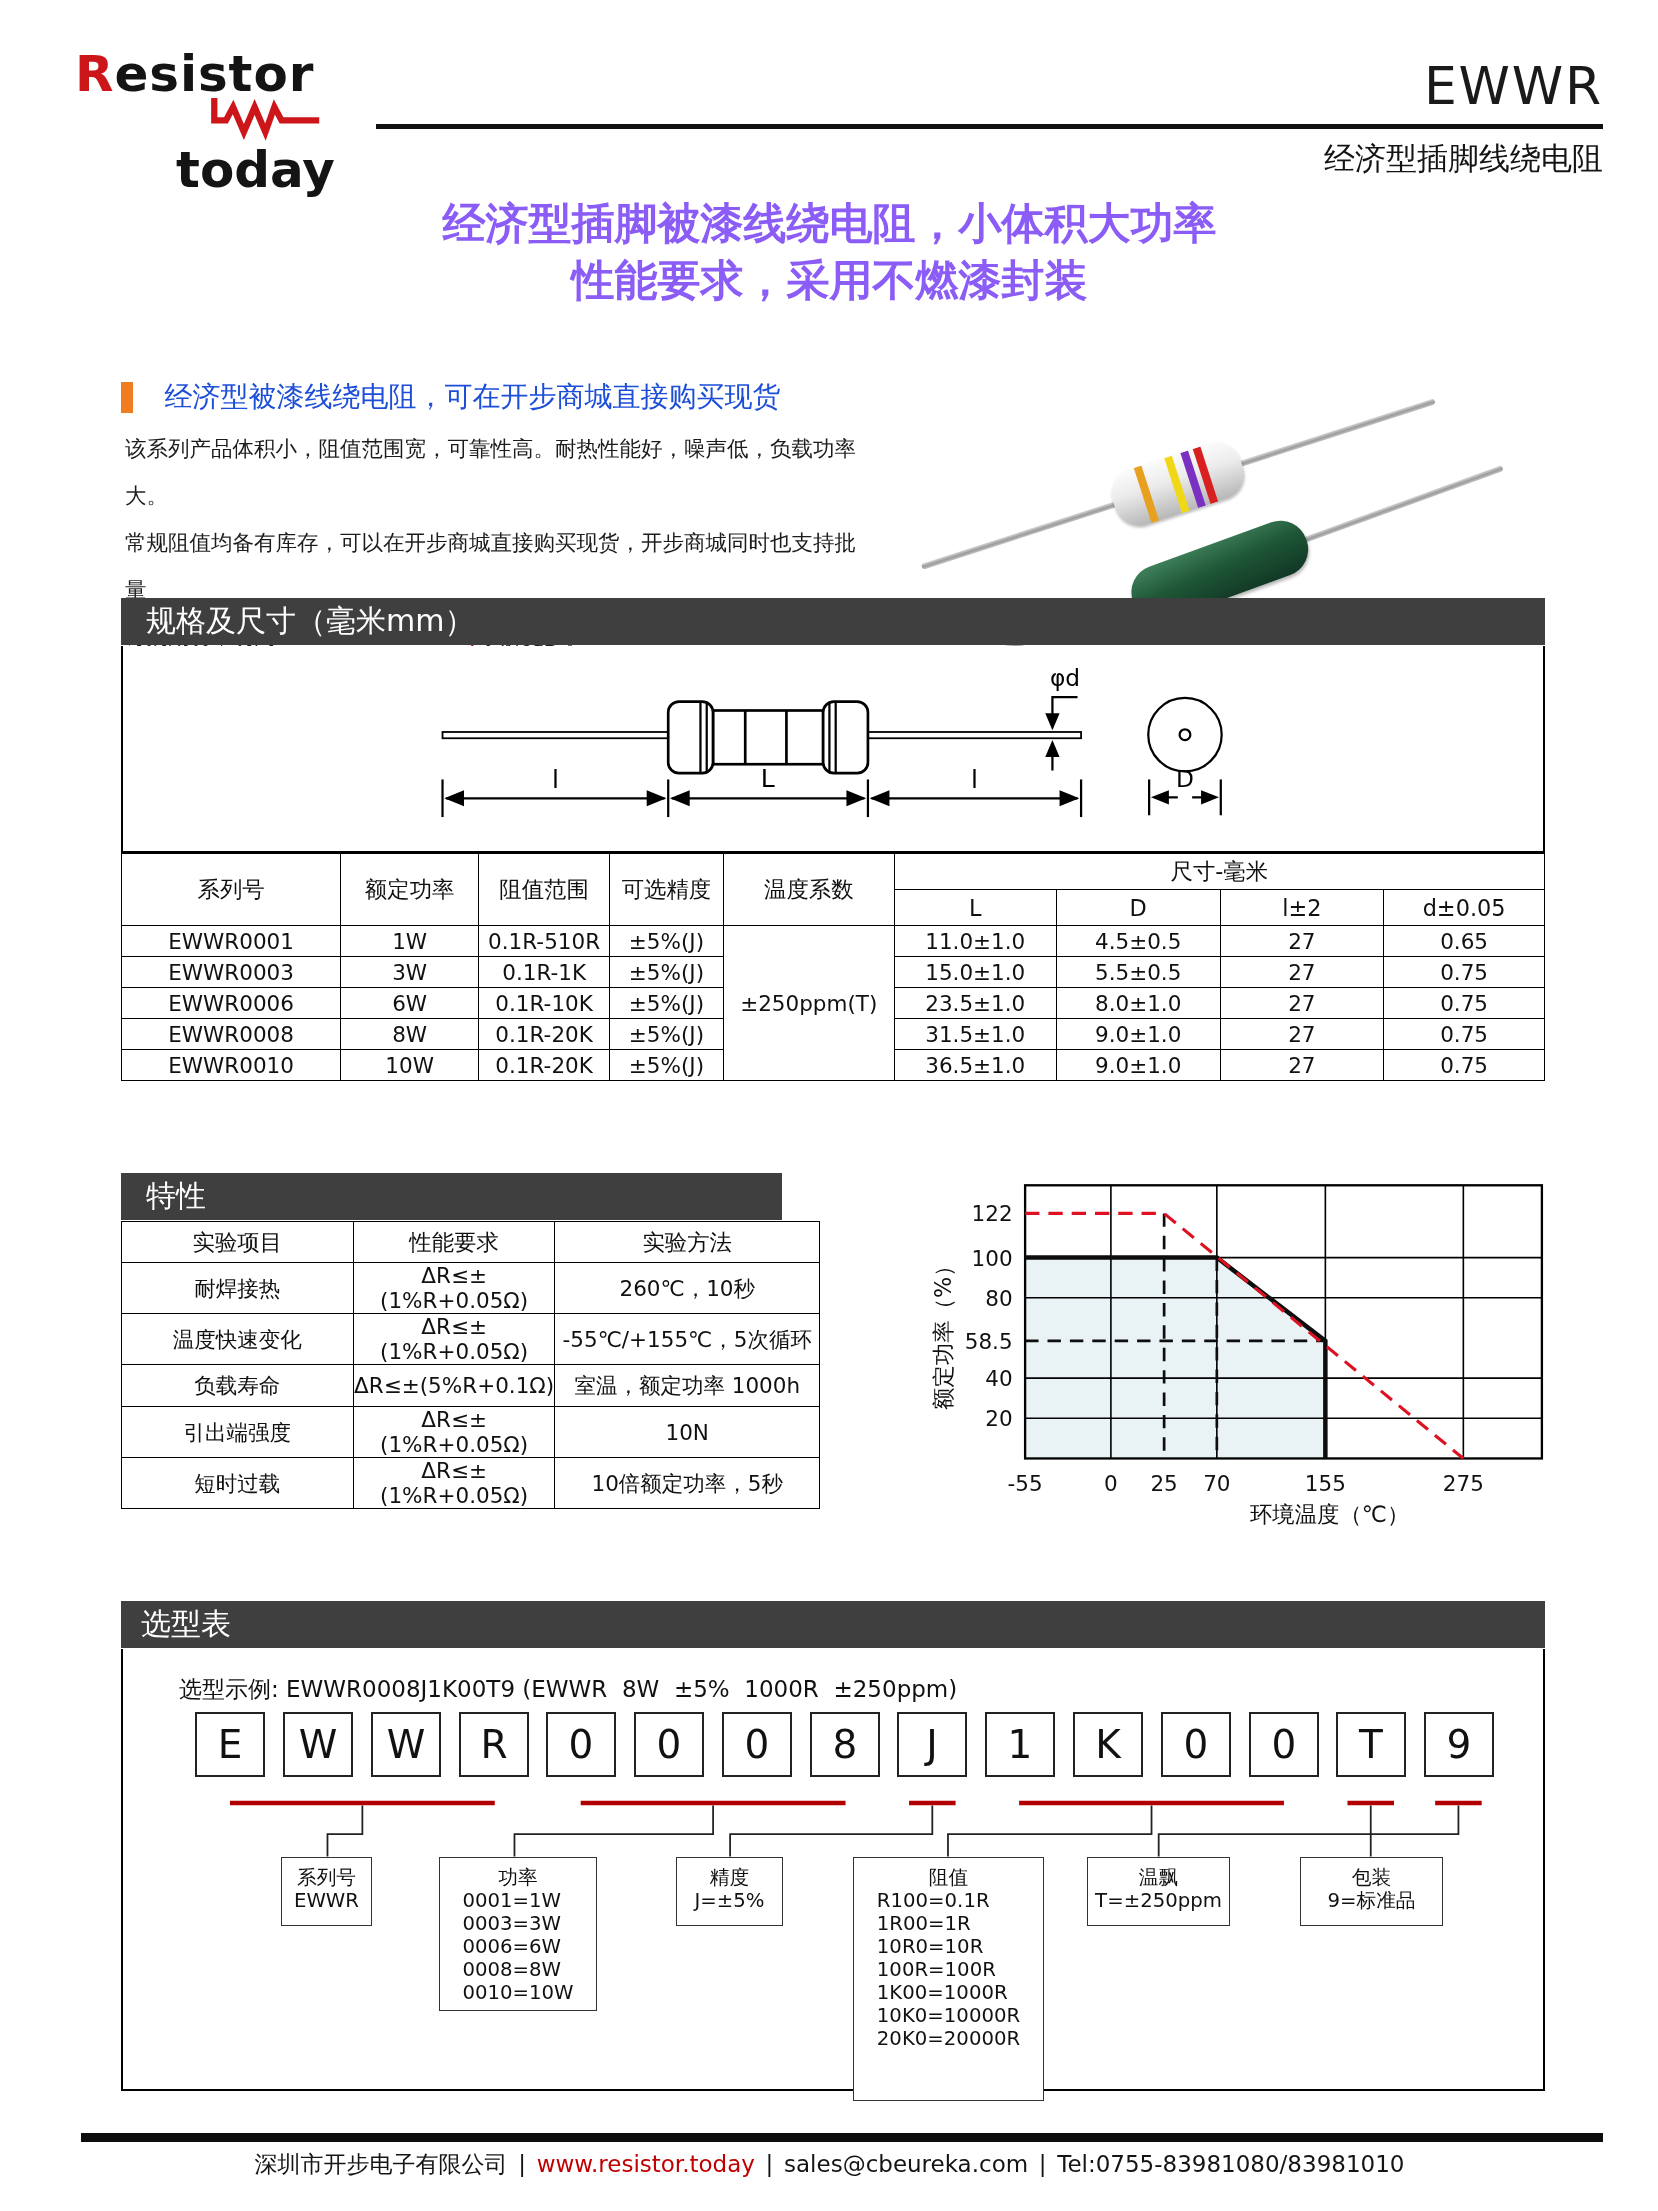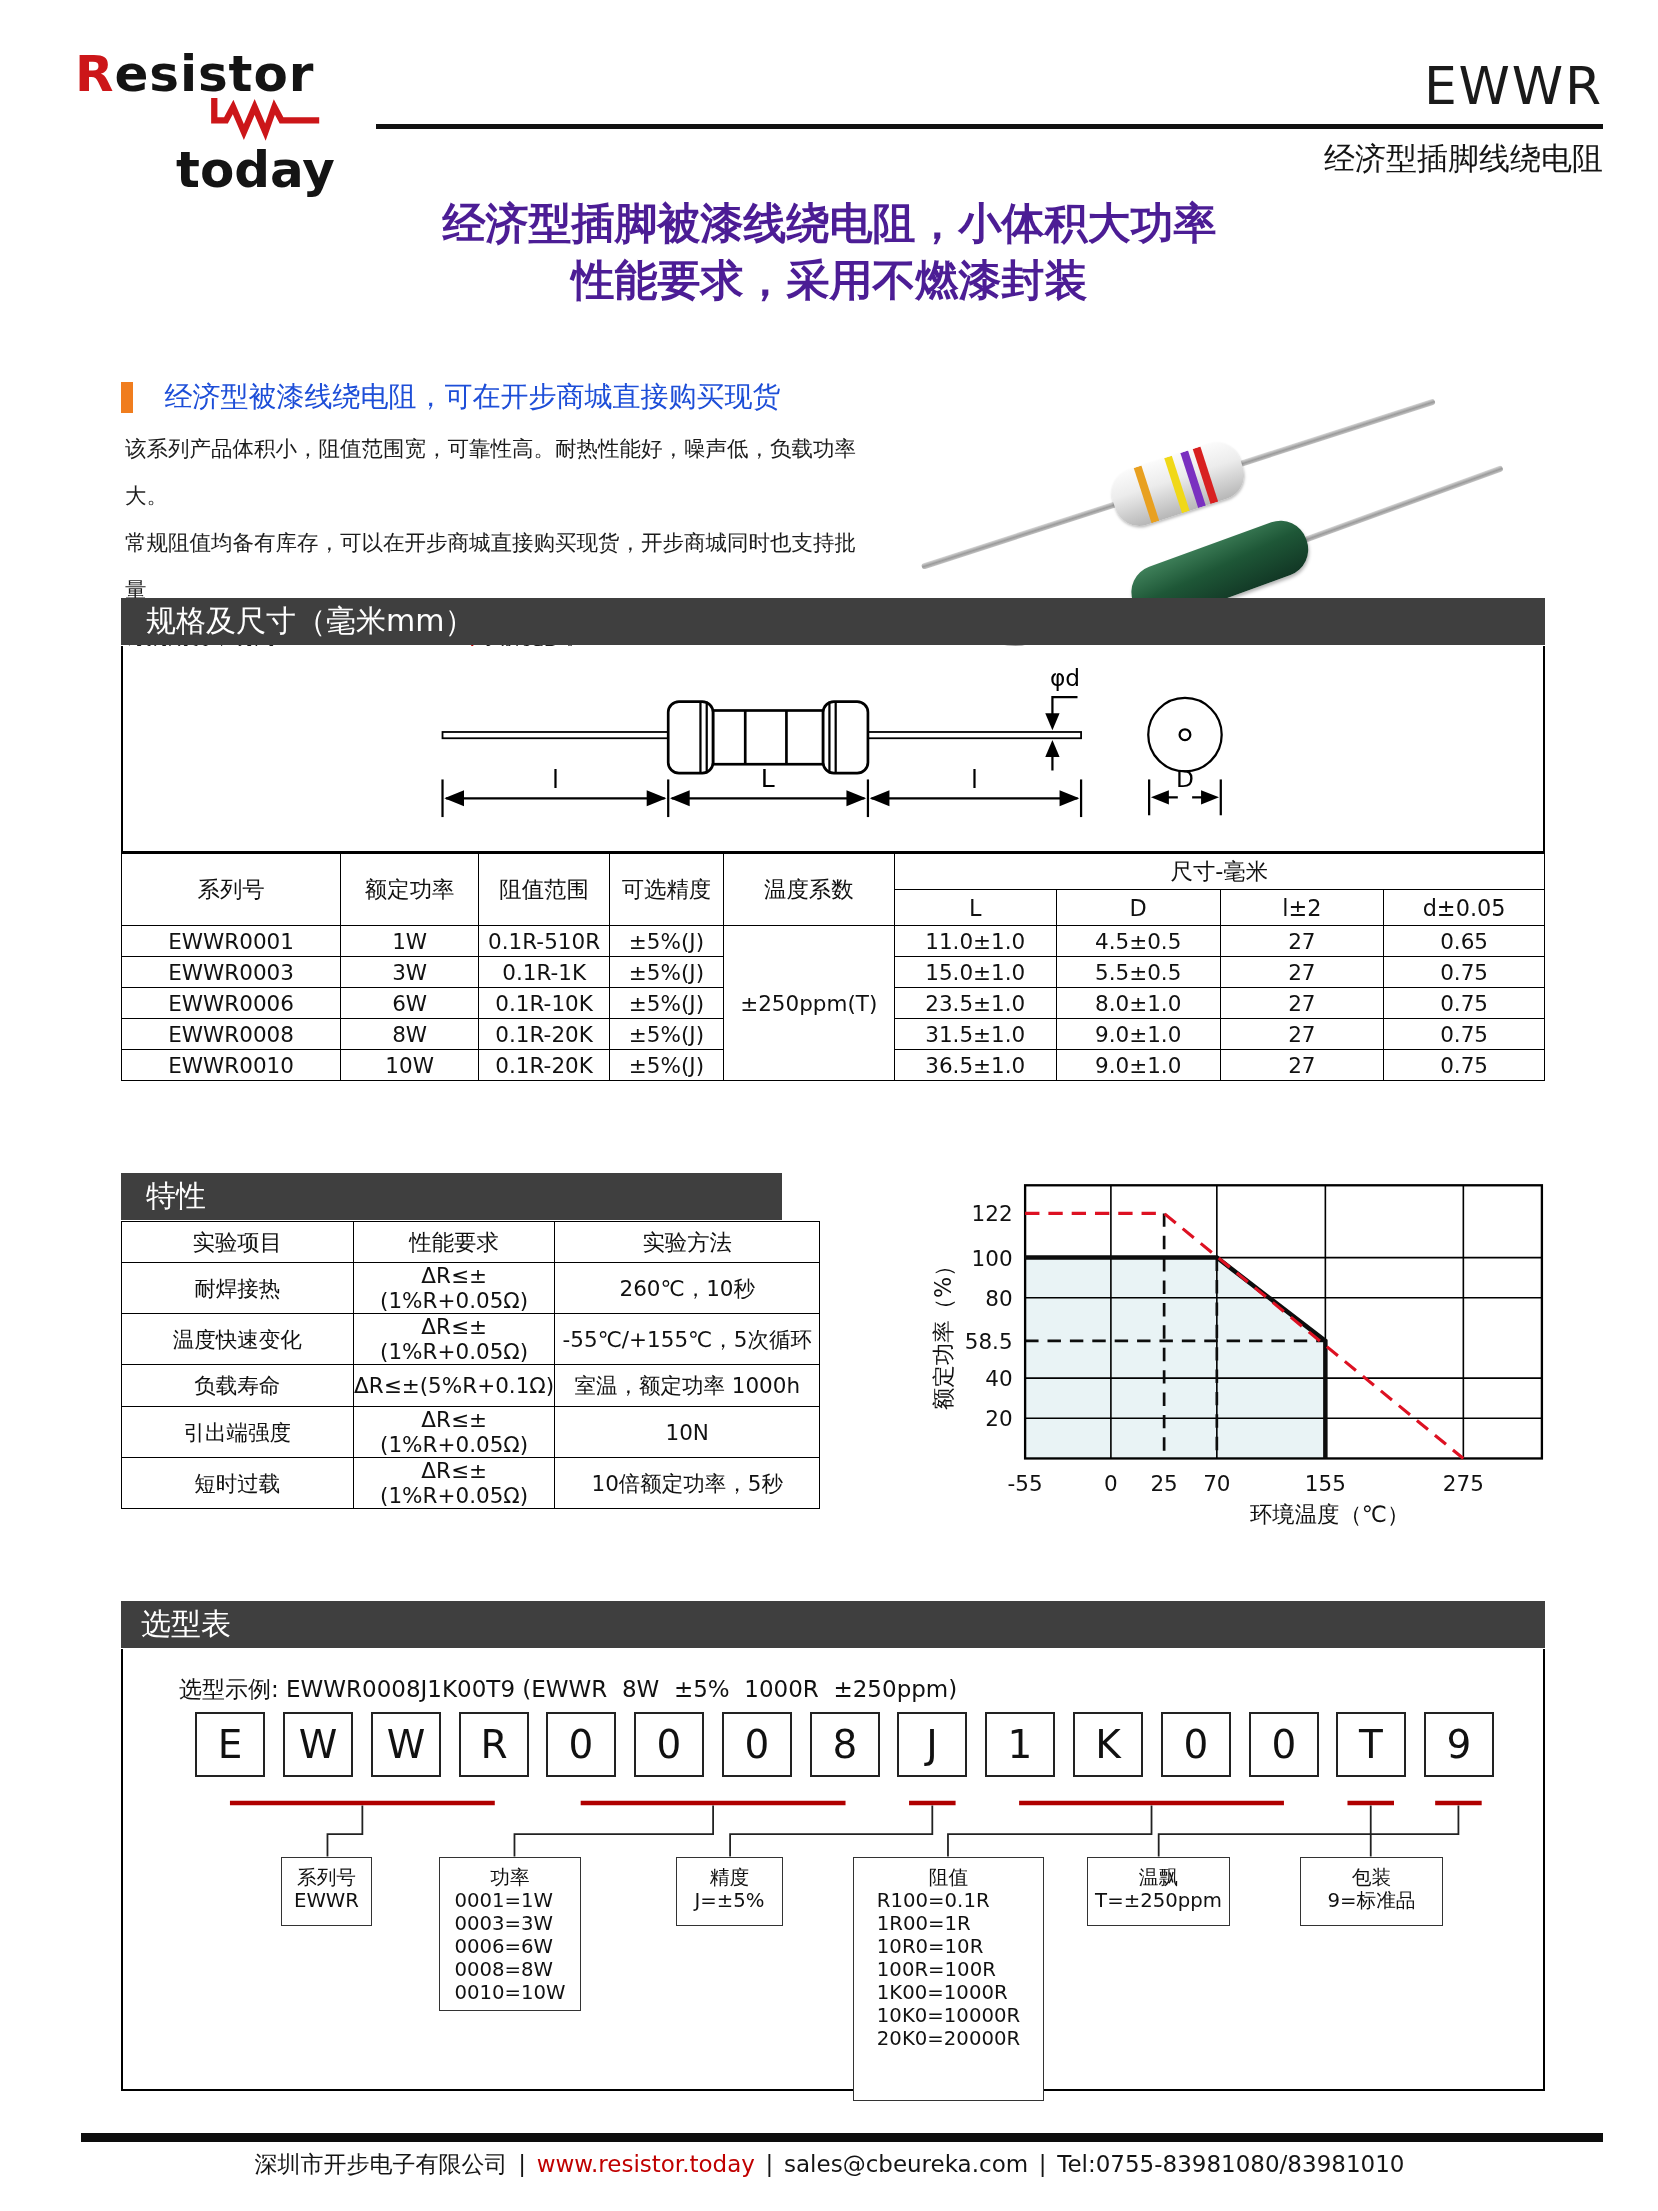--- a/index.html
+++ b/index.html
@@ -12,21 +12,21 @@
 
   
   .logo{left:75px;top:47px;width:322px;height:134px;}
   .logo-line1{font-size:50px;font-weight:700;letter-spacing:0.9px;color:#141414;line-height:54px;}
   .logo-r{color:#cc1619;}
   .logo-line2{margin-left:39px;margin-top:-5.4px;font-size:50px;font-weight:700;color:#141414;line-height:54px;display:flex;align-items:center;flex-direction:column;}
   .logo-line2 svg{margin-right:-18px;}
   .product-code{right:56px;top:56px;text-align:right;font-size:52px;font-weight:400;color:#1a1a1a;letter-spacing:1.8px;}
   .header-rule{left:376px;top:124px;width:1227px;height:4.5px;background:#111;}
   .product-subtitle{right:56px;top:138px;text-align:right;font-size:31px;color:#141414;}
-  .hero-title{left:0;top:195px;width:100%;text-align:center;font-size:43px;font-weight:700;color:#4c1d95;line-height:57px;}
+  .hero-title{left:0;top:195px;width:100%;text-align:center;font-size:43px;font-weight:700;color:#8b5cf6;line-height:57px;}
 
   
   .intro-heading{left:121px;top:378px;display:flex;align-items:center;font-size:28px;color:#1d4ed8;}
   .intro-bar{display:inline-block;width:11.6px;height:31px;background:#f07d1e;margin-right:32px;}
   .intro-body{left:125px;top:425px;width:734px;font-size:21.5px;line-height:47px;color:#1c1c1c;}
   .intro-body .link{color:#c00000;text-decoration:underline;cursor:pointer;}
 
   
   .photo{left:896px;top:365px;width:681px;height:251px;}
   .res-group{position:absolute;}
@@ -368,21 +368,21 @@
         <polyline points="1396,175 1396,207 1159,207 1159,232" fill="none" stroke="#222" stroke-width="2"></polyline>
         <line x1="1468" y1="172" x2="1520" y2="172" stroke="#b00000" stroke-width="5"></line>
         <polyline points="1494,175 1494,207 1396,207 1396,232" fill="none" stroke="#222" stroke-width="2"></polyline>
       </svg>
       <div class="sel-label" style="left: 160px; top: 208px; width: 91px; height: 69px;">
         <div>系列号</div>
         <div>
           <div>EWWR</div>
         </div>
       </div>
-      <div class="sel-label" style="left: 318px; top: 208px; width: 142px; height: 154px;"><div>功率</div><div class="lines-left"><div>0001=1W</div><div>0003=3W</div><div>0006=6W</div><div>0008=8W</div><div>0010=10W</div></div></div>
+      <div class="sel-label" style="left: 318px; top: 208px; width: 158px; height: 154px;"><div>功率</div><div class="lines-left"><div>0001=1W</div><div>0003=3W</div><div>0006=6W</div><div>0008=8W</div><div>0010=10W</div></div></div>
       <div class="sel-label" style="left: 555px; top: 208px; width: 107px; height: 69px;">
         <div>精度</div>
         <div>
           <div>J=±5%</div>
         </div>
       </div>
       <div class="sel-label" style="left: 732px; top: 208px; width: 191px; height: 244px;"><div>阻值</div><div class="lines-left"><div>R100=0.1R</div><div>1R00=1R</div><div>10R0=10R</div><div>100R=100R</div><div>1K00=1000R</div><div>10K0=10000R</div><div>20K0=20000R</div></div></div>
       <div class="sel-label" style="left: 966px; top: 208px; width: 143px; height: 69px;">
         <div>温飘</div>
         <div>

